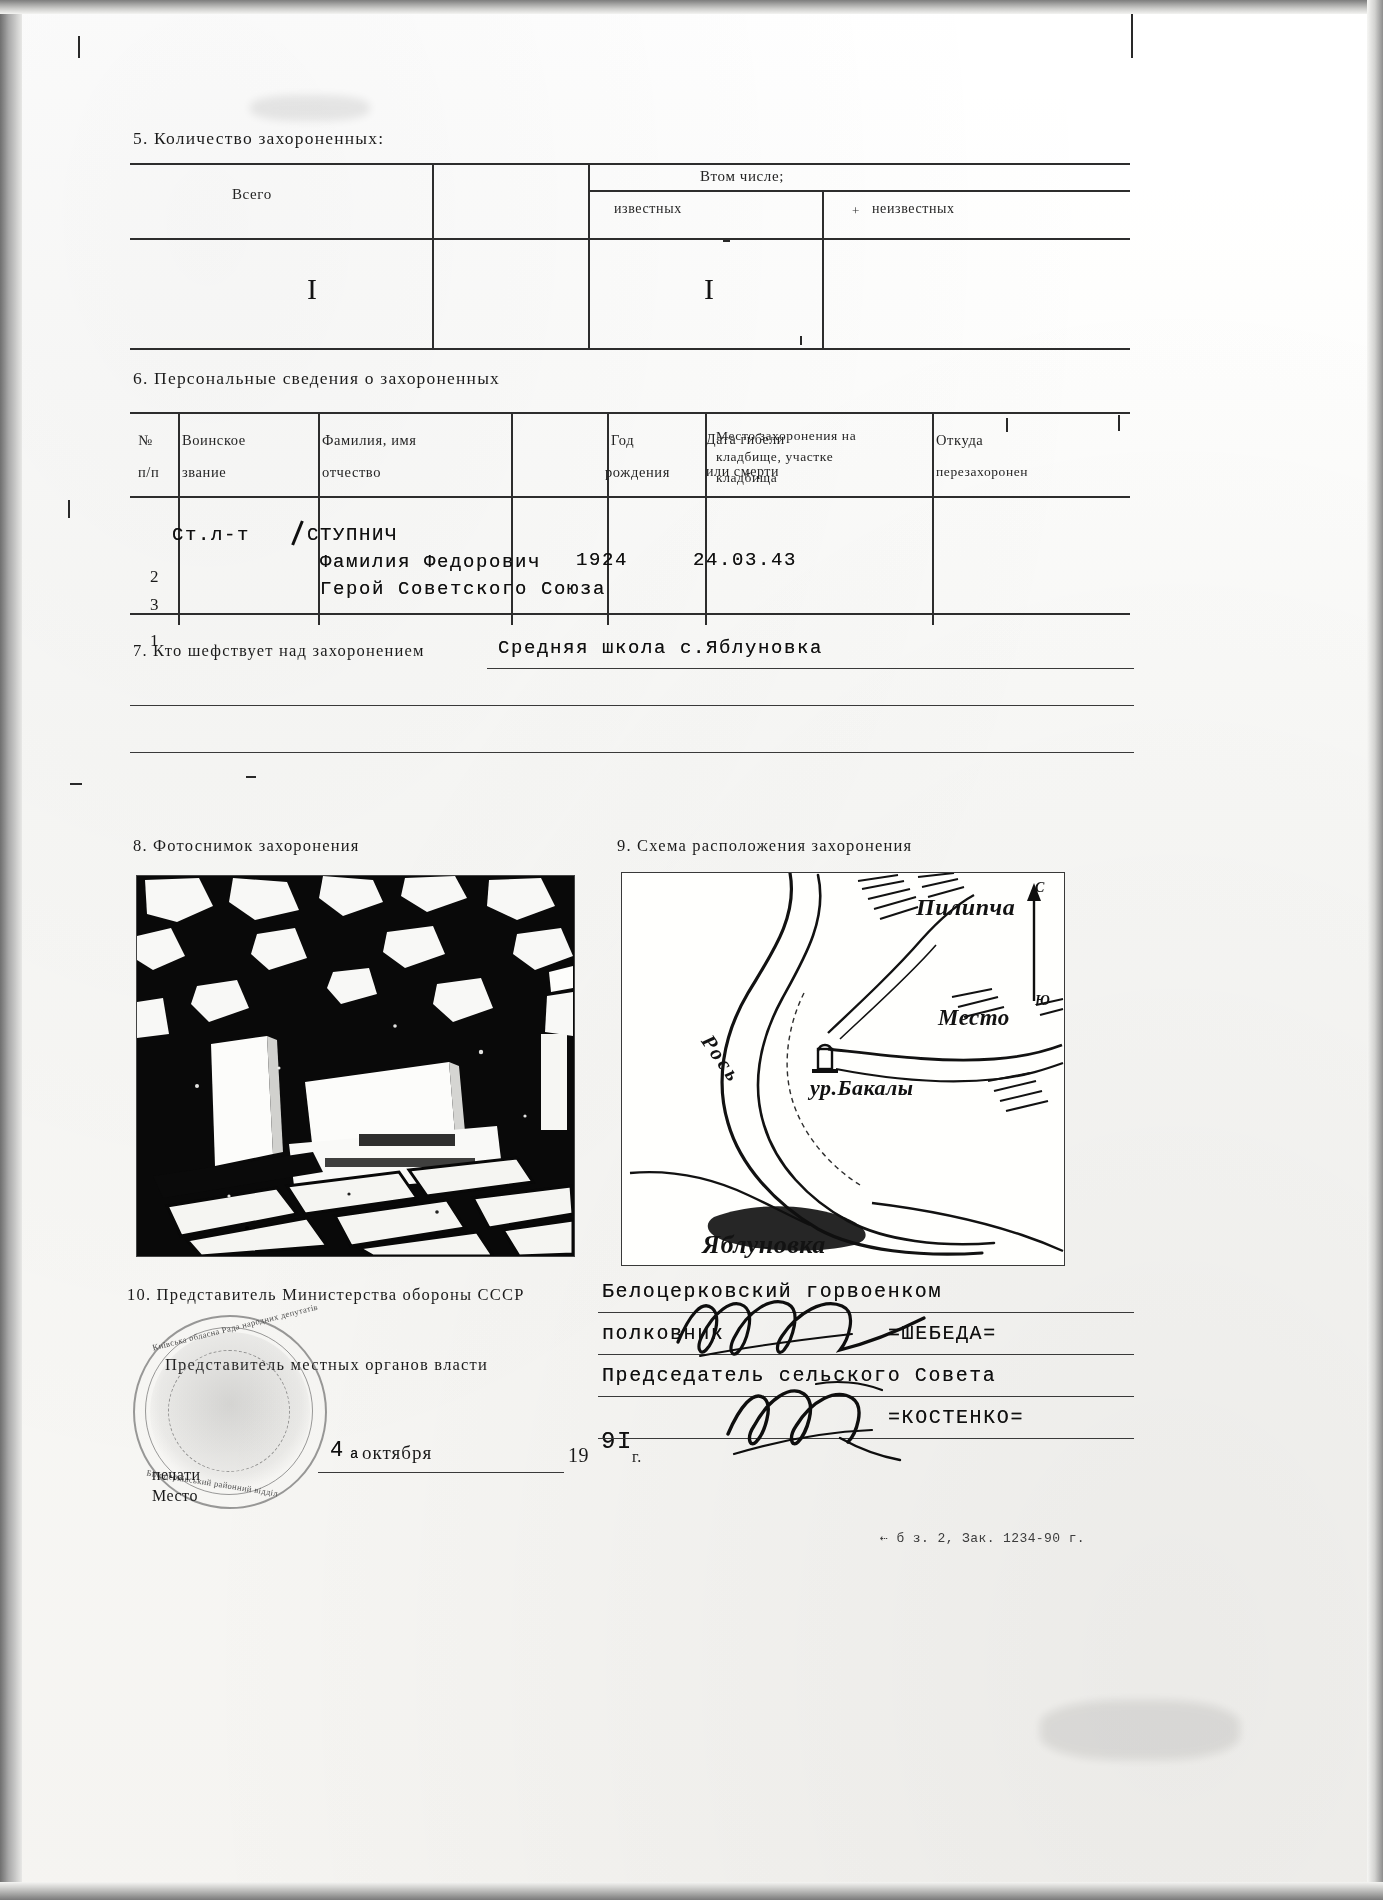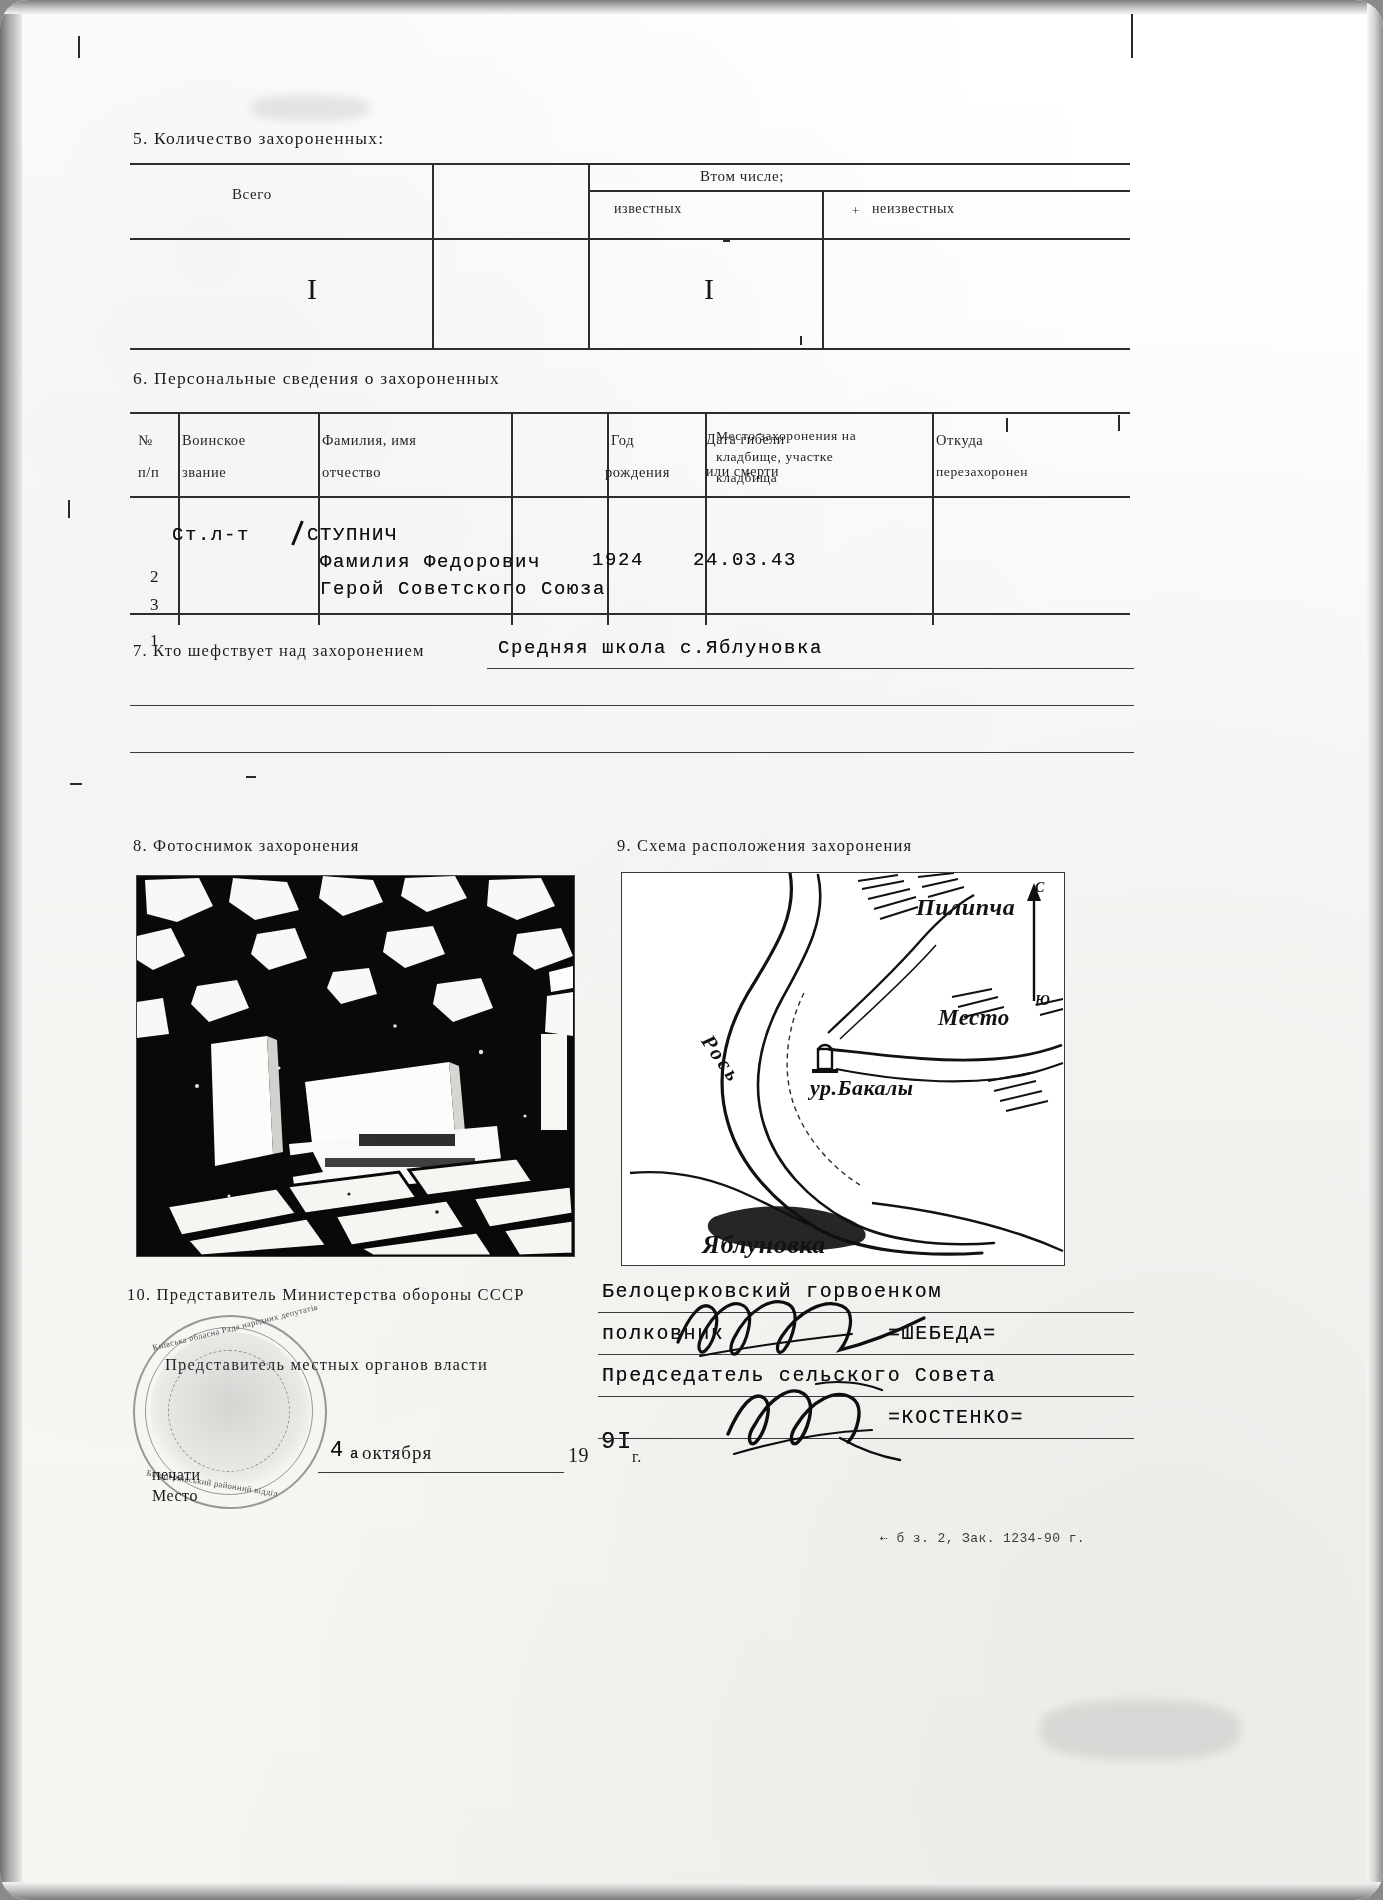--- a/index.html
+++ b/index.html
@@ -6,21 +6,20 @@
   body{font-family:"Liberation Serif",serif;}
   .page{
     position:relative;width:1383px;height:1900px;
     background:#fbfbfb;
     background-image:
       radial-gradient(ellipse at 15% 12%, rgba(0,0,0,0.035), rgba(0,0,0,0) 55%),
       radial-gradient(ellipse at 85% 88%, rgba(0,0,0,0.045), rgba(0,0,0,0) 60%),
       linear-gradient(180deg, #ffffff 0%, #f7f7f5 40%, #f3f2ef 100%);
     overflow:hidden;
     filter:contrast(1.02);
-    border-radius:28px;
   }
   
   .scan-edge-left{position:absolute;left:0;top:0;width:22px;height:1900px;background:linear-gradient(90deg,#6f6f6f 0%,#a9a9a9 40%,#e6e6e4 100%);}
   .scan-edge-top{position:absolute;left:0;top:0;width:1383px;height:14px;background:linear-gradient(180deg,#7d7d7d 0%,#c9c9c7 60%,#f1f1ef 100%);}
   .scan-edge-right{position:absolute;right:0;top:0;width:16px;height:1900px;background:linear-gradient(270deg,#8d8d8d 0%,#cfcfcd 50%,#f4f4f2 100%);}
   .scan-edge-bottom{position:absolute;left:0;bottom:0;width:1383px;height:18px;background:linear-gradient(0deg,#7a7a7a 0%,#c6c6c4 60%,#f2f2f0 100%);}
   .tick{position:absolute;background:#2b2b2b;}
 
   .txt{position:absolute;color:#1b1b1b;-webkit-font-smoothing:none;}
   .prnt{font-family:"Liberation Serif",serif;letter-spacing:.5px;}
@@ -133,21 +132,21 @@
   <div class="txt prnt cell" style="left:936px;top:464px;width:190px;font-size:13.5px;">перезахоронен</div>
 
   <div class="txt prnt" style="left:150px;top:631px;font-size:17px;">1</div>
   <div class="txt prnt" style="left:150px;top:567px;font-size:17px;top:567px;">2</div>
   <div class="txt prnt" style="left:150px;top:595px;font-size:17px;">3</div>
 
   <div class="txt typed" style="left:172px;top:524px;">Ст.л-т</div>
   <div class="txt typed" style="left:307px;top:524px;">СТУПНИЧ</div>
   <div class="txt typed" style="left:320px;top:551px;">Фамилия Федорович</div>
   <div class="txt typed" style="left:320px;top:578px;">Герой Советского Союза</div>
-  <div class="txt typed" style="left:592px;top:549px;">1924</div>
+  <div class="txt typed" style="left:576px;top:549px;">1924</div>
   <div class="txt typed" style="left:693px;top:549px;">24.03.43</div>
   <div class="txt typed" style="left:740px;top:549px;"></div>
   <div class="txt typed" style="left:940px;top:549px;"></div>
 
   <div style="position:absolute;left:296px;top:520px;width:3px;height:26px;background:#111;transform:rotate(22deg);"></div>
 
   <div class="txt prnt hdr" style="left:133px;top:641px;font-size:16.5px;">
     <span>7.</span>
     <span>Кто шефствует над захоронением</span>
   </div>

